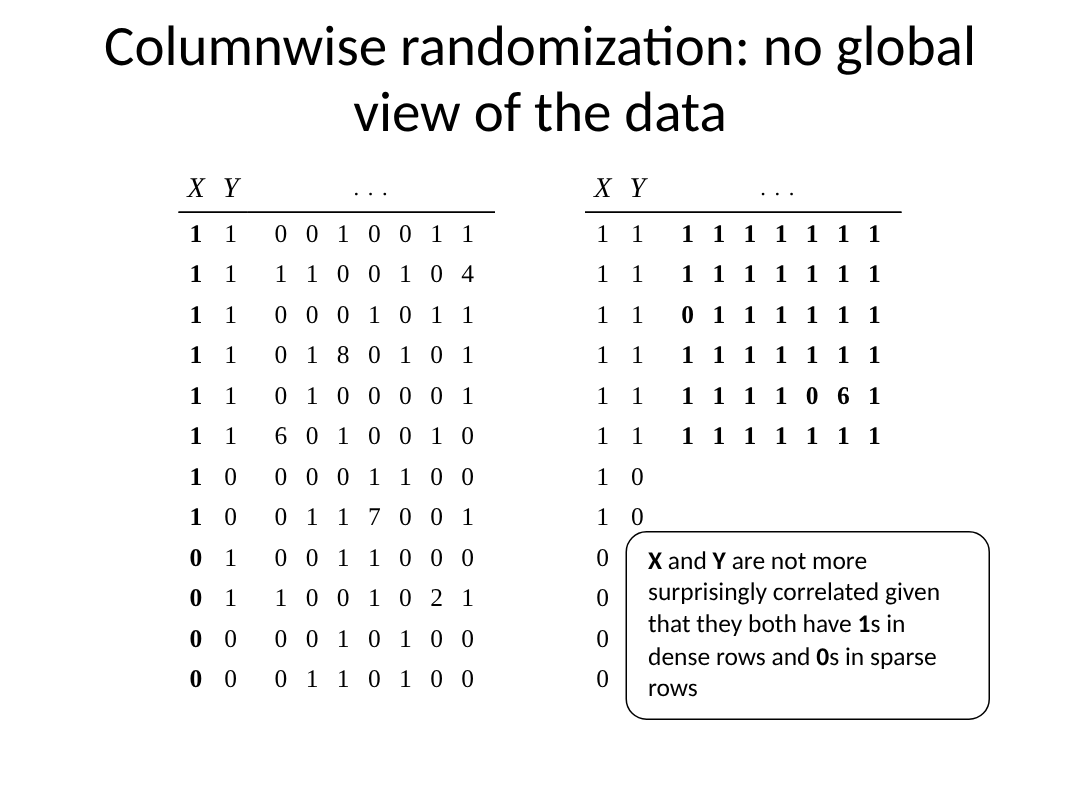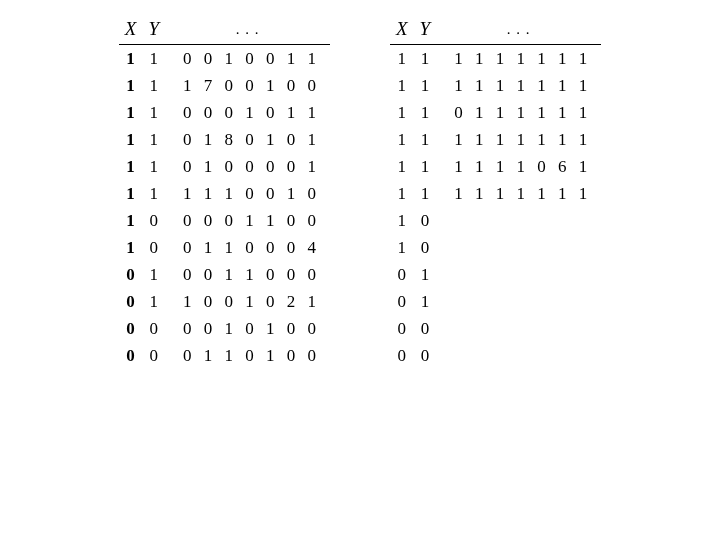--- a/index.html
+++ b/index.html
@@ -64,21 +64,21 @@
   td.bold, th.bold-col {
     font-weight: bold;
   }
   td.bits {
     letter-spacing: 4px;
     text-align: left;
     padding-right: 10px;
     padding-left: 18px;
   }
   .left-table td.bits { min-width: 130px; }
-  .right-table td.bits { min-width: 130px; }
+  .right-table td.bits { min-width: 130px; font-weight: bold; }
   .right-table th.dots { min-width: 130px; }
   .callout {
     position: absolute;
     right: 60px;
     bottom: 60px;
     width: 215px;
     border: 1.5px solid #000;
     border-radius: 14px;
     padding: 8px 12px 10px 14px;
     background: #fff;
@@ -86,71 +86,72 @@
     font-size: 17px;
     line-height: 1.25;
   }
   .callout b { font-weight: bold; }
 </style>
 </head>
 <body>
 
 <div class="slide">
 
+  <div class="title">Columnwise randomization: no global view of the data</div>
 
   <div class="tables">
 
     <table class="left-table">
       <thead>
         <tr class="hdr-row">
           <th>X</th>
           <th>Y</th>
           <th class="dots">. . .</th>
         </tr>
       </thead>
       <tbody>
         <tr>
             <td class="bold">1</td>
             <td>1</td>
             <td class="bits">0 0 1 0 0 1 1</td>
           </tr>
         <tr>
             <td class="bold">1</td>
             <td>1</td>
-            <td class="bits">1 7 0 0 1 0 0</td>
+            <td class="bits">1 1 0 0 1 0 4</td>
           </tr>
         <tr>
             <td class="bold">1</td>
             <td>1</td>
             <td class="bits">0 0 0 1 0 1 1</td>
           </tr>
         <tr>
             <td class="bold">1</td>
             <td>1</td>
             <td class="bits">0 1 8 0 1 0 1</td>
           </tr>
         <tr>
             <td class="bold">1</td>
             <td>1</td>
             <td class="bits">0 1 0 0 0 0 1</td>
           </tr>
         <tr>
             <td class="bold">1</td>
             <td>1</td>
-            <td class="bits">1 1 1 0 0 1 0</td>
+            <td class="bits">6 0 1 0 0 1 0</td>
           </tr>
         <tr>
             <td class="bold">1</td>
             <td>0</td>
             <td class="bits">0 0 0 1 1 0 0</td>
           </tr>
         <tr>
             <td class="bold">1</td>
             <td>0</td>
-            <td class="bits">0 1 1 0 0 0 4</td>
+            <td class="bits">0 1 1 7 0 0 1</td>
           </tr>
         <tr>
             <td class="bold">0</td>
             <td>1</td>
             <td class="bits">0 0 1 1 0 0 0</td>
           </tr>
         <tr>
             <td class="bold">0</td>
             <td>1</td>
             <td class="bits">1 0 0 1 0 2 1</td>
@@ -235,14 +236,17 @@
         <tr>
             <td>0</td>
             <td>0</td>
             <td class="bits"></td>
           </tr>
       </tbody>
     </table>
 
   </div>
 
+  <div class="callout">
+    <b>X</b><span> and </span><b>Y</b><span> are not more surprisingly correlated given that they both have </span><b>1</b><span>s in dense rows and </span><b>0</b><span>s in sparse rows</span>
+  </div>
 
 </div>
 
 </body></html>

